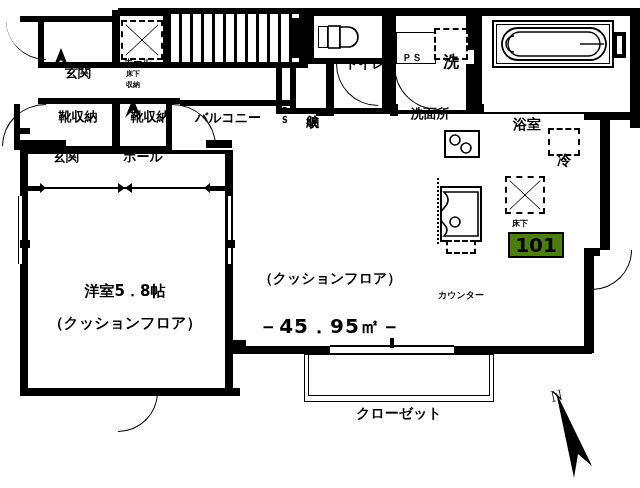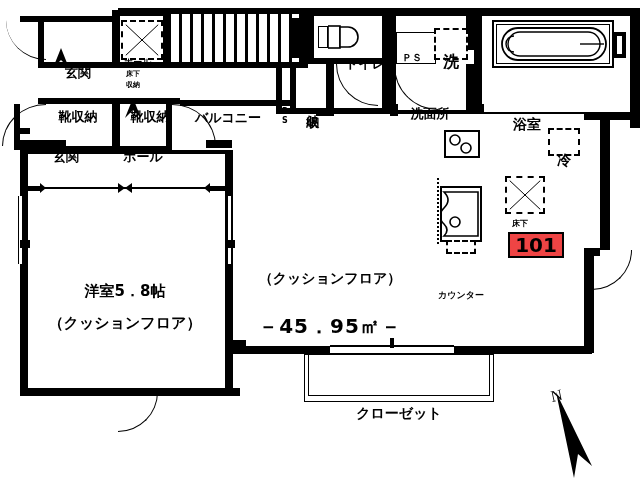--- a/index.html
+++ b/index.html
@@ -24,21 +24,21 @@
 
   
   .vert{writing-mode:vertical-rl;text-orientation:upright;}
 
   
   .dashbox{position:absolute;border:2px dashed #000;box-sizing:border-box;
            background:#fff;display:flex;align-items:center;justify-content:center;}
   .dashbox.thinb{border-width:2px;}
 
   
-  .plate{position:absolute;border:2px solid #000;box-sizing:border-box;background:#ef4444;
+  .plate{position:absolute;border:2px solid #000;box-sizing:border-box;background:#4d7c0f;
          display:flex;align-items:center;justify-content:center;font-weight:bold;}
 
   
   .arc{position:absolute;border:1.5px solid #000;background:transparent;box-sizing:border-box;}
   .arc-br{border-radius:0 0 100% 0;border-top:none;border-left:none;}
 
   .stair-step{position:absolute;background:#000;}
 
   .dashline-v{position:absolute;border-left:2px dotted #000;}
 

